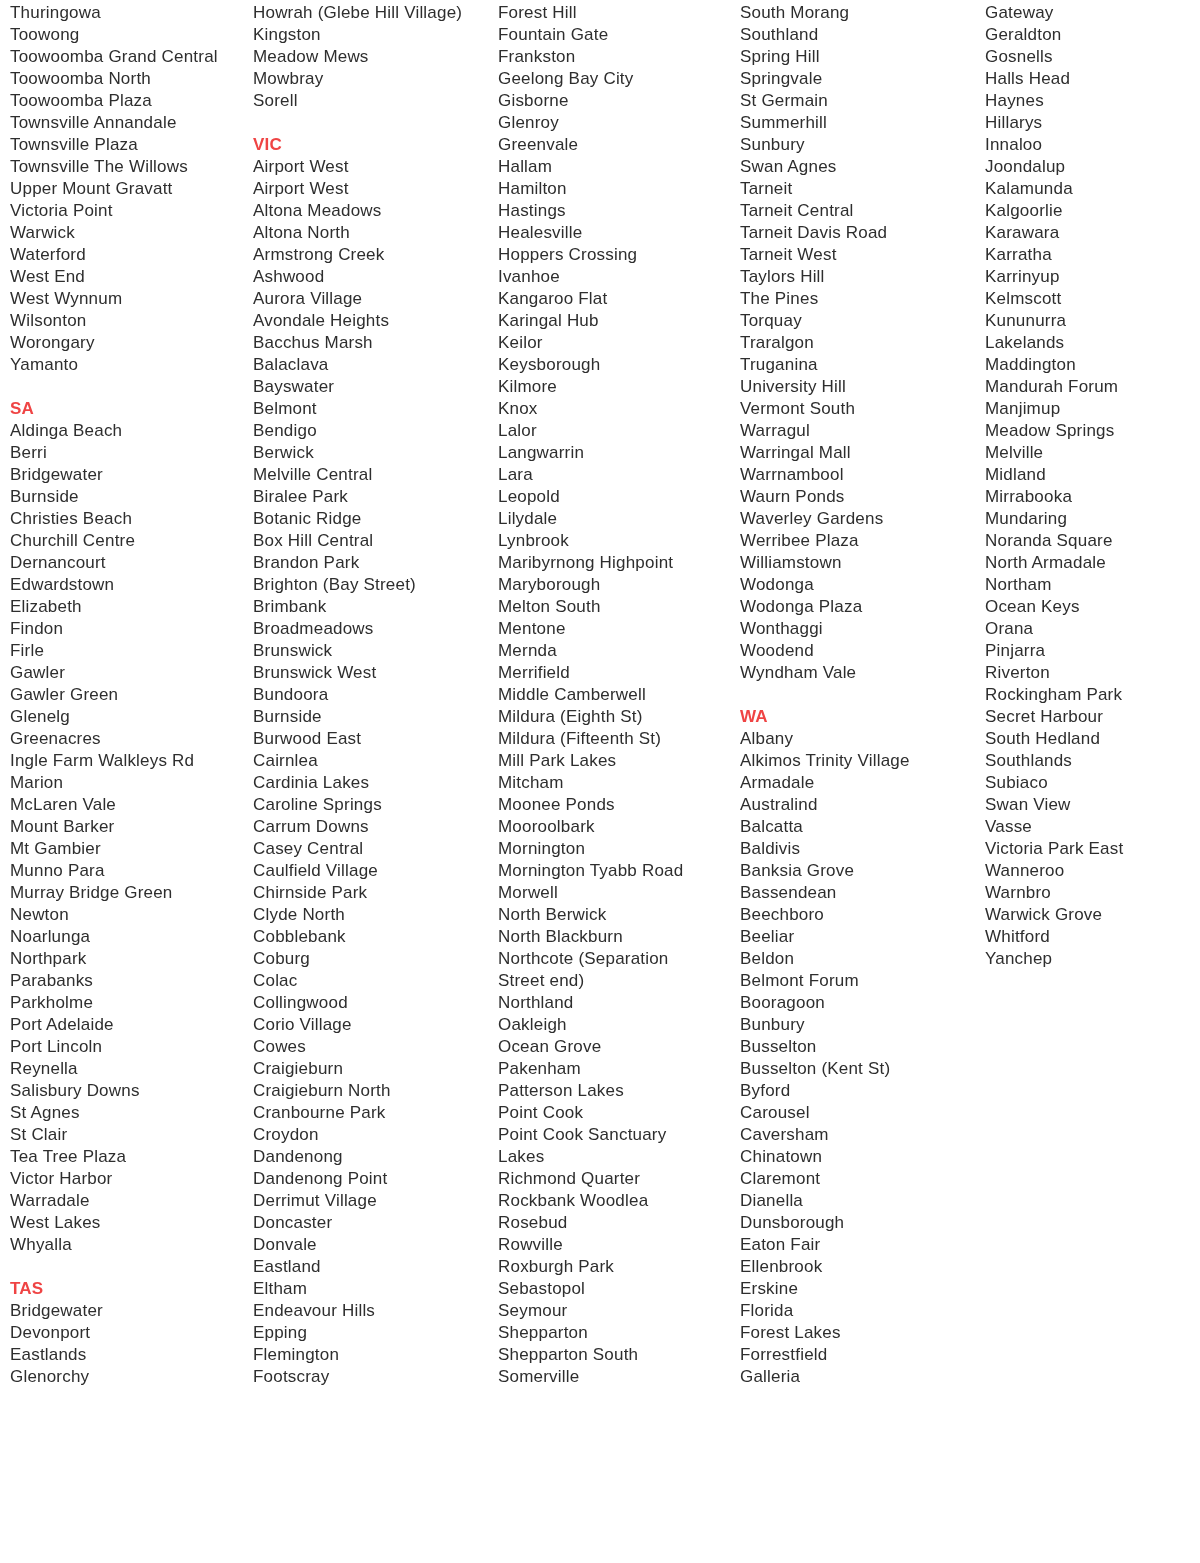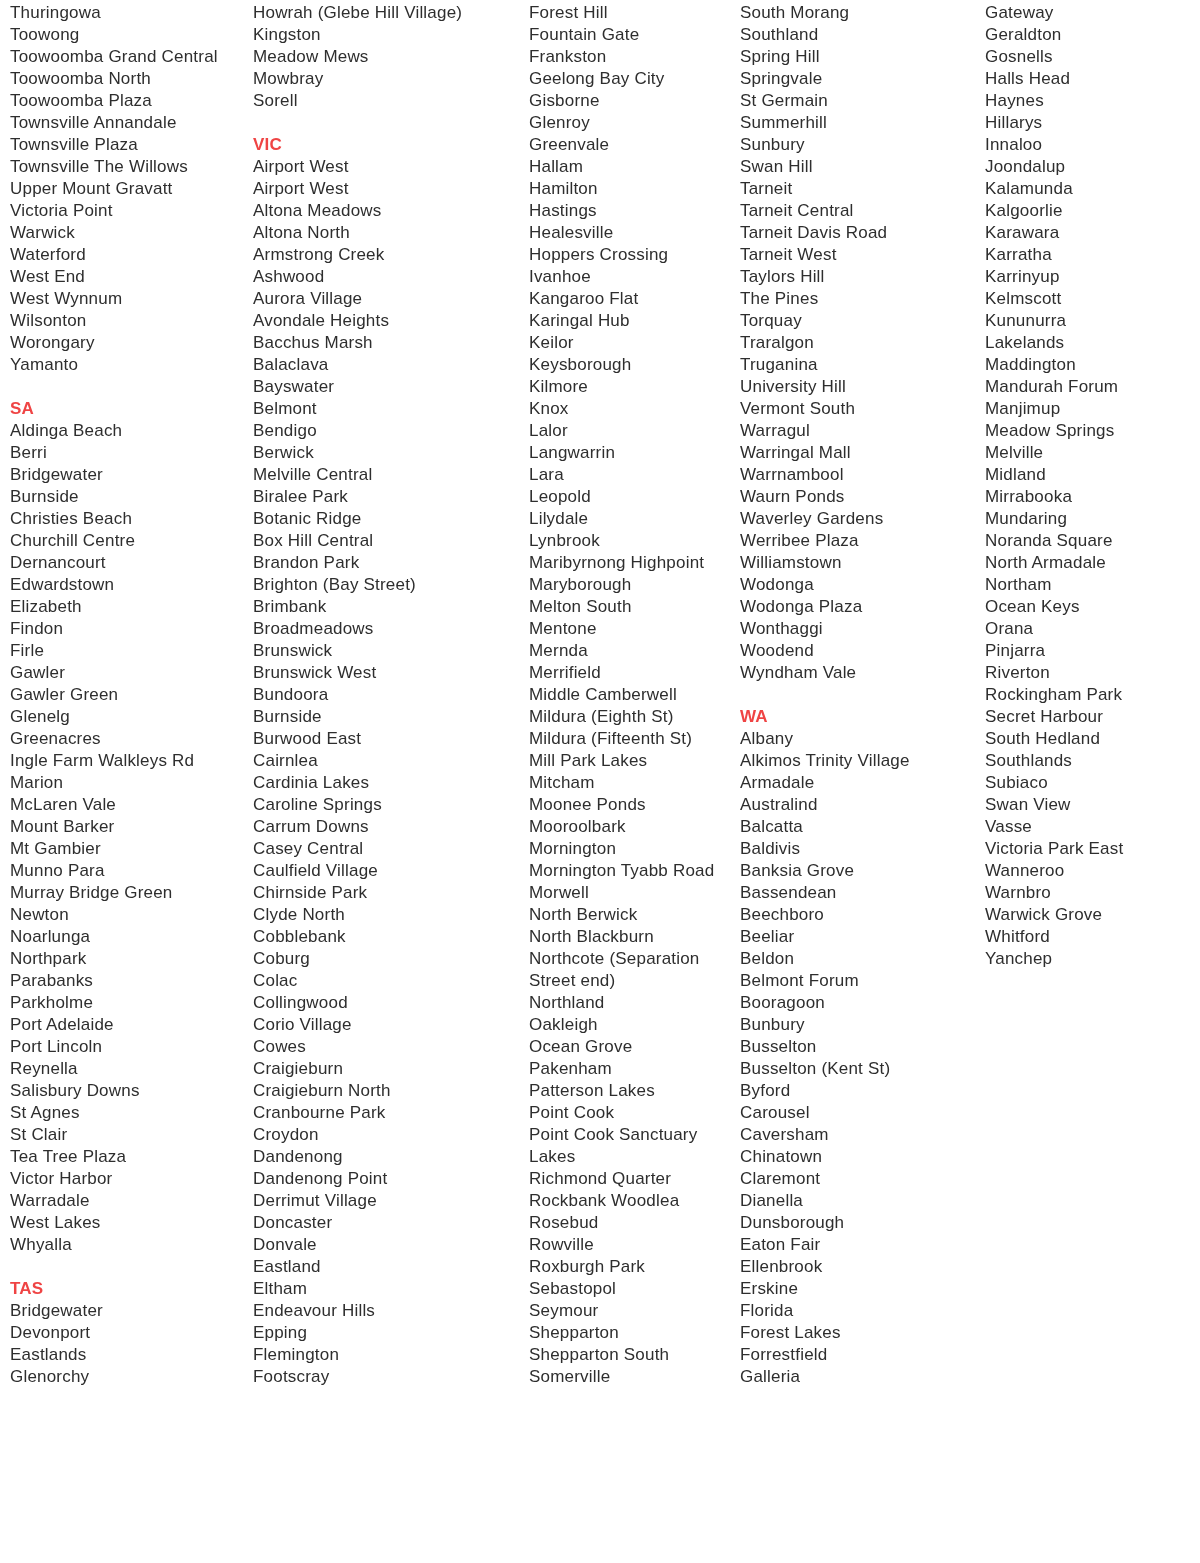--- a/index.html
+++ b/index.html
@@ -12,21 +12,21 @@
   }
   
   .column{
     position:absolute;top:2px;
     font-size:17px;line-height:22px;
     color:#2e2e2e;
     letter-spacing:0.2px;
   }
   .col-1{left:10px;width:240px;}
   .col-2{left:253px;width:242px;}
-  .col-3{left:498px;width:190px;margin-left:31px;}
+  .col-3{left:498px;width:190px;}
   .col-4{left:740px;width:242px;}
   .col-5{left:985px;width:212px;}
   .section + .section{margin-top:22px;}
   .state-header{font-weight:bold;color:#ef4444;}
   .store-entry{white-space:normal;}
   .coles-box{
     position:absolute;left:10px;top:1426px;
     width:72px;height:24px;
     background:#d7272d;
     color:#ffffff;
@@ -276,21 +276,21 @@
       </div>
       <div class="column col-4">
         <div class="section">
           <div class="store-entry">South Morang</div>
           <div class="store-entry">Southland</div>
           <div class="store-entry">Spring Hill</div>
           <div class="store-entry">Springvale</div>
           <div class="store-entry">St Germain</div>
           <div class="store-entry">Summerhill</div>
           <div class="store-entry">Sunbury</div>
-          <div class="store-entry">Swan Hill</div>
+          <div class="store-entry">Swan Agnes</div>
           <div class="store-entry">Tarneit</div>
           <div class="store-entry">Tarneit Central</div>
           <div class="store-entry">Tarneit Davis Road</div>
           <div class="store-entry">Tarneit West</div>
           <div class="store-entry">Taylors Hill</div>
           <div class="store-entry">The Pines</div>
           <div class="store-entry">Torquay</div>
           <div class="store-entry">Traralgon</div>
           <div class="store-entry">Truganina</div>
           <div class="store-entry">University Hill</div>

